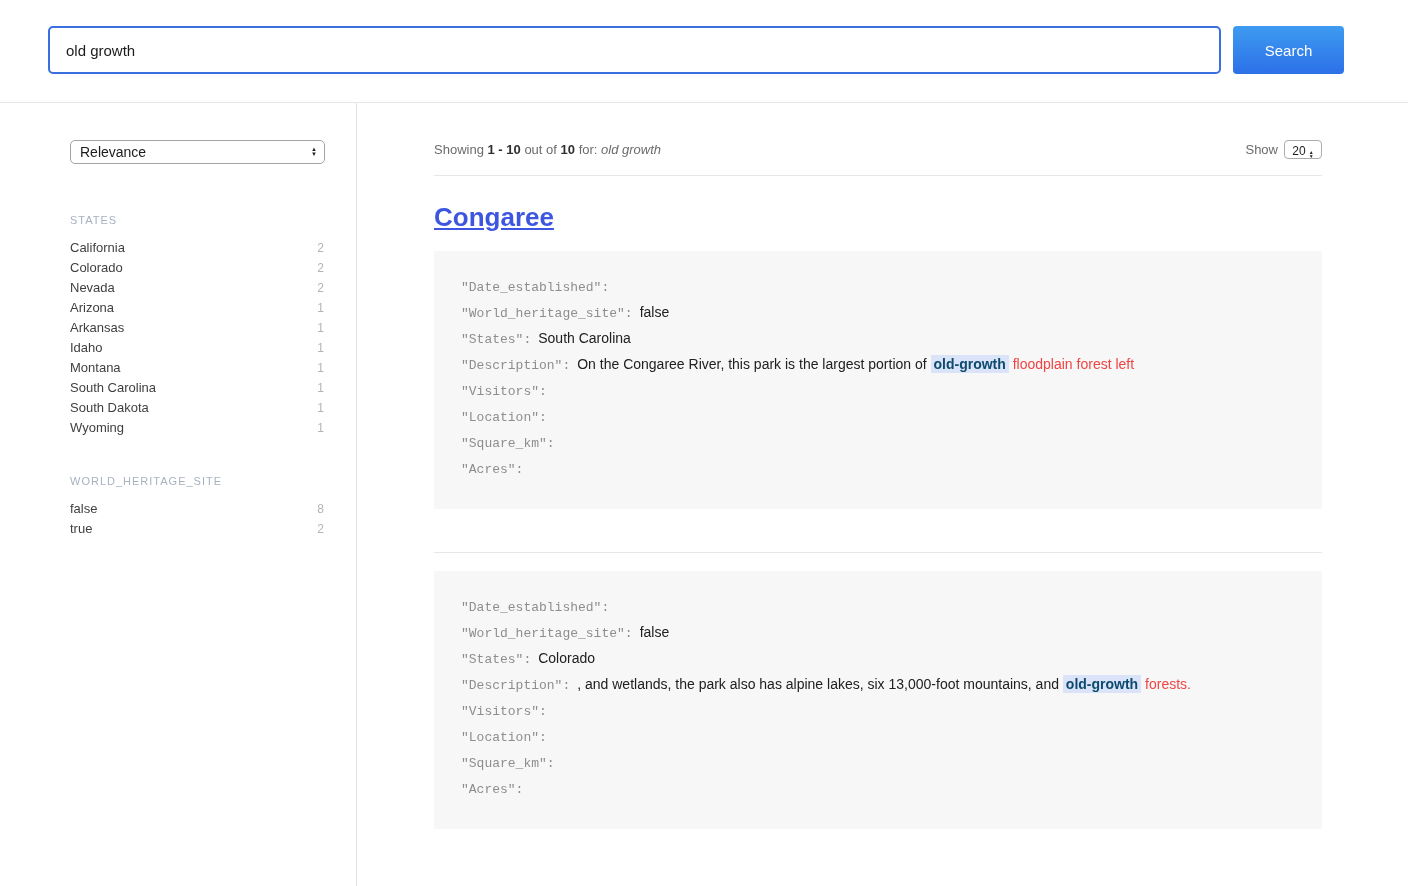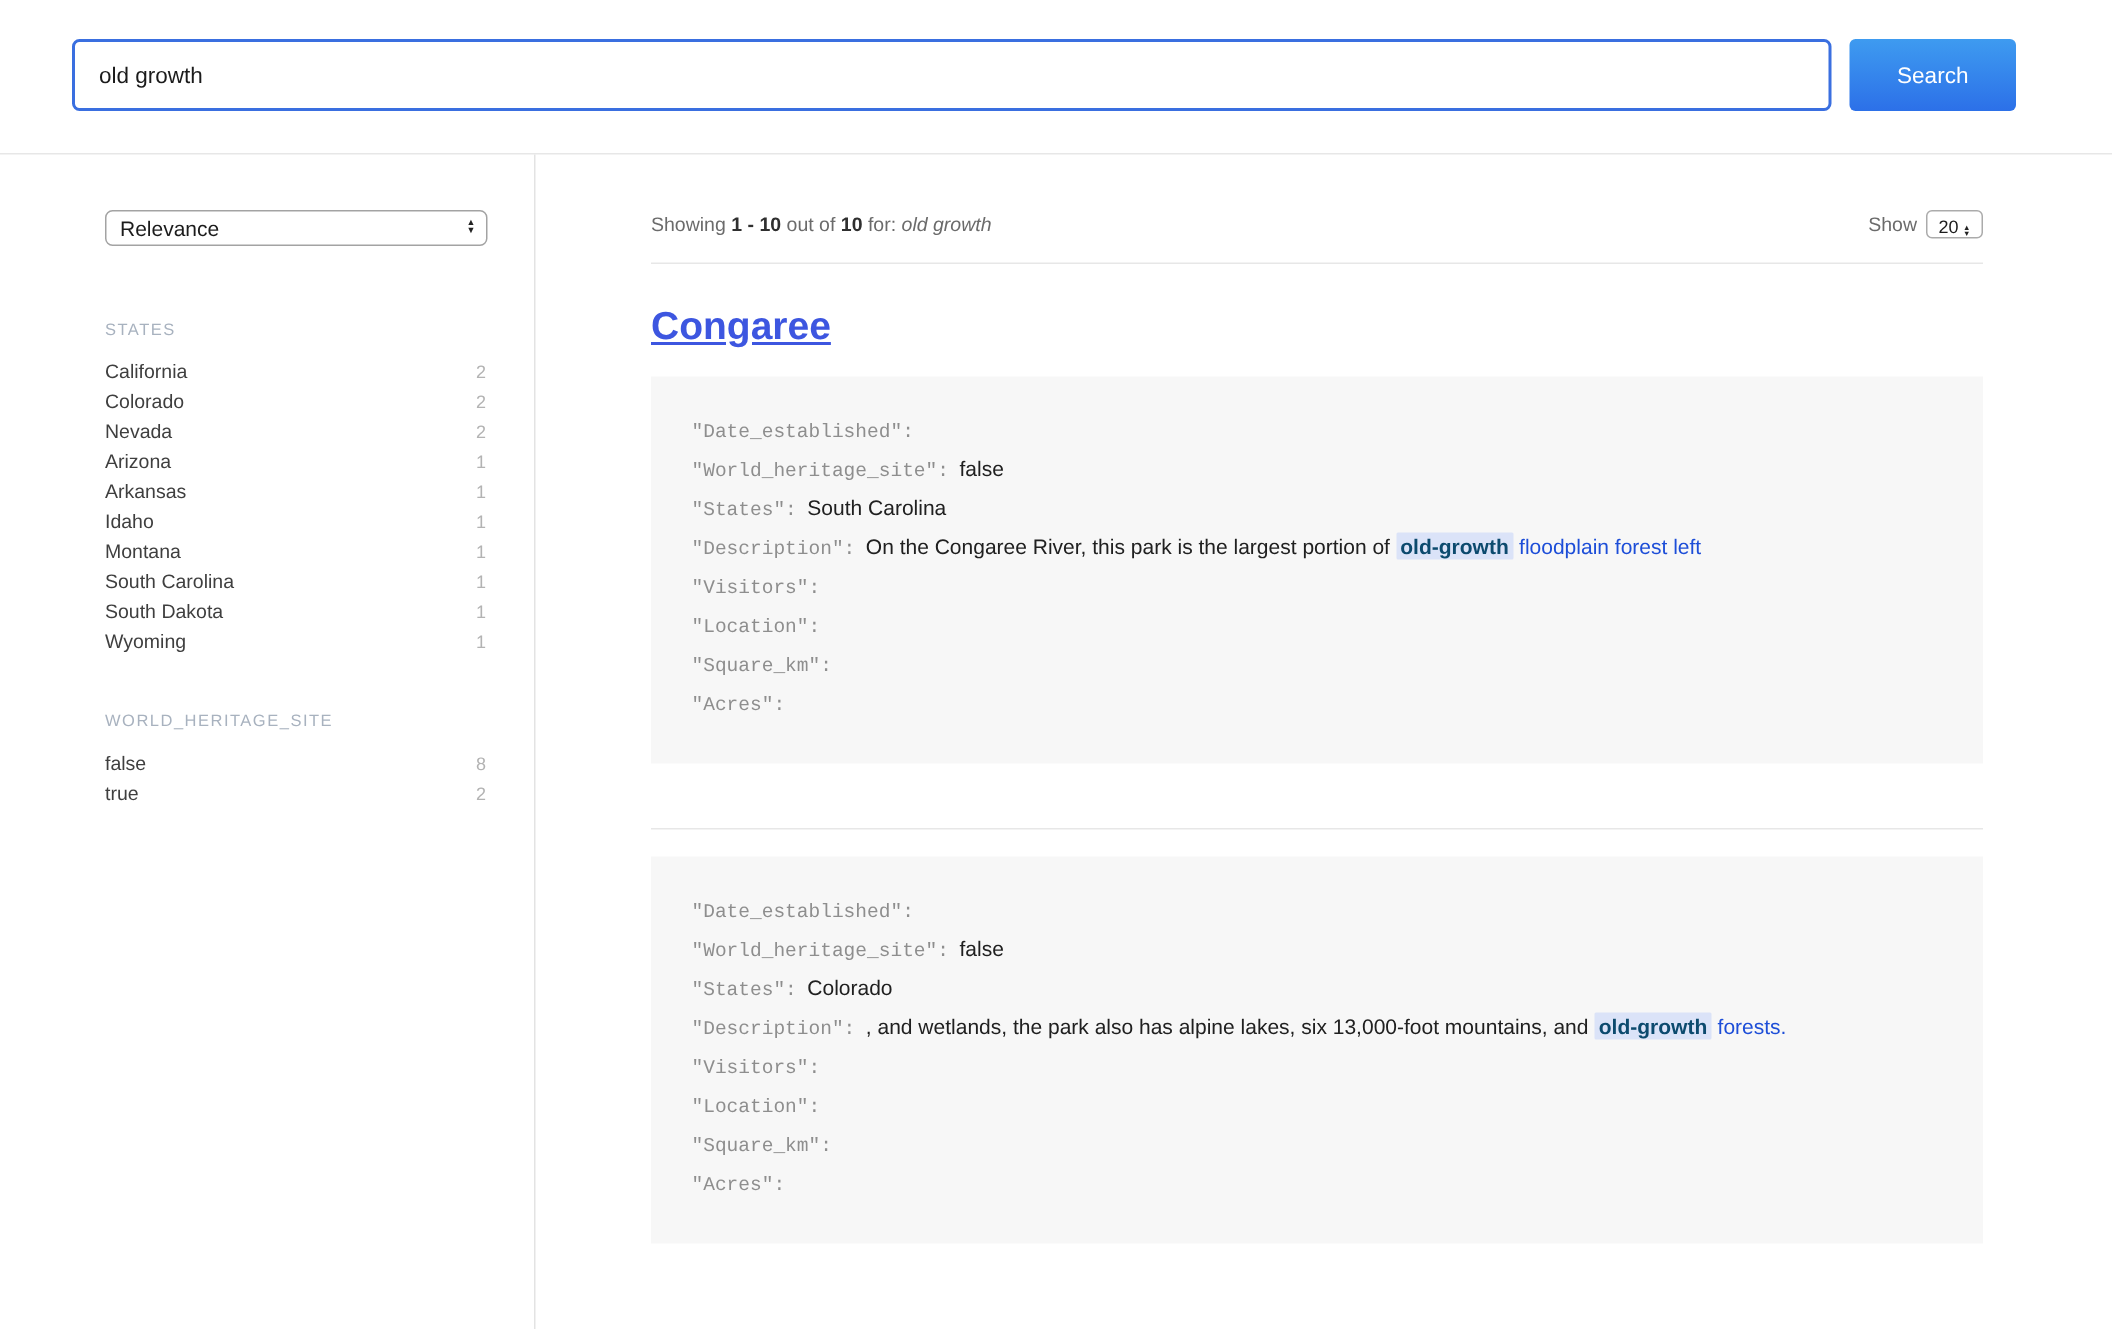--- a/index.html
+++ b/index.html
@@ -99,21 +99,21 @@
     background: #f7f7f7;
     padding: 23px 28px 27px 27px;
   }
   .field-row { line-height: 24px; font-size: 14px; }
   .field-key {
     font-family: "Liberation Mono", "DejaVu Sans Mono", monospace;
     font-size: 13px; color: #8e8e8e;
   }
   .field-val { color: #202020; margin-left: 7px; }
   .field-val:empty { display: none; }
-  .field-post { color: #1d4ed8; }
+  .field-post { color: #ef4444; }
   .hl {
     color: #0c4a6e; font-weight: 700;
     background: #dbe3f8; padding: 1px 3px; border-radius: 1px;
   }
   .hl:empty { display: none; }
   .result-divider { border-bottom: 1px solid #e7e7e7; margin-top: 43px; }
 </style>
 </head>
 <body>
 

